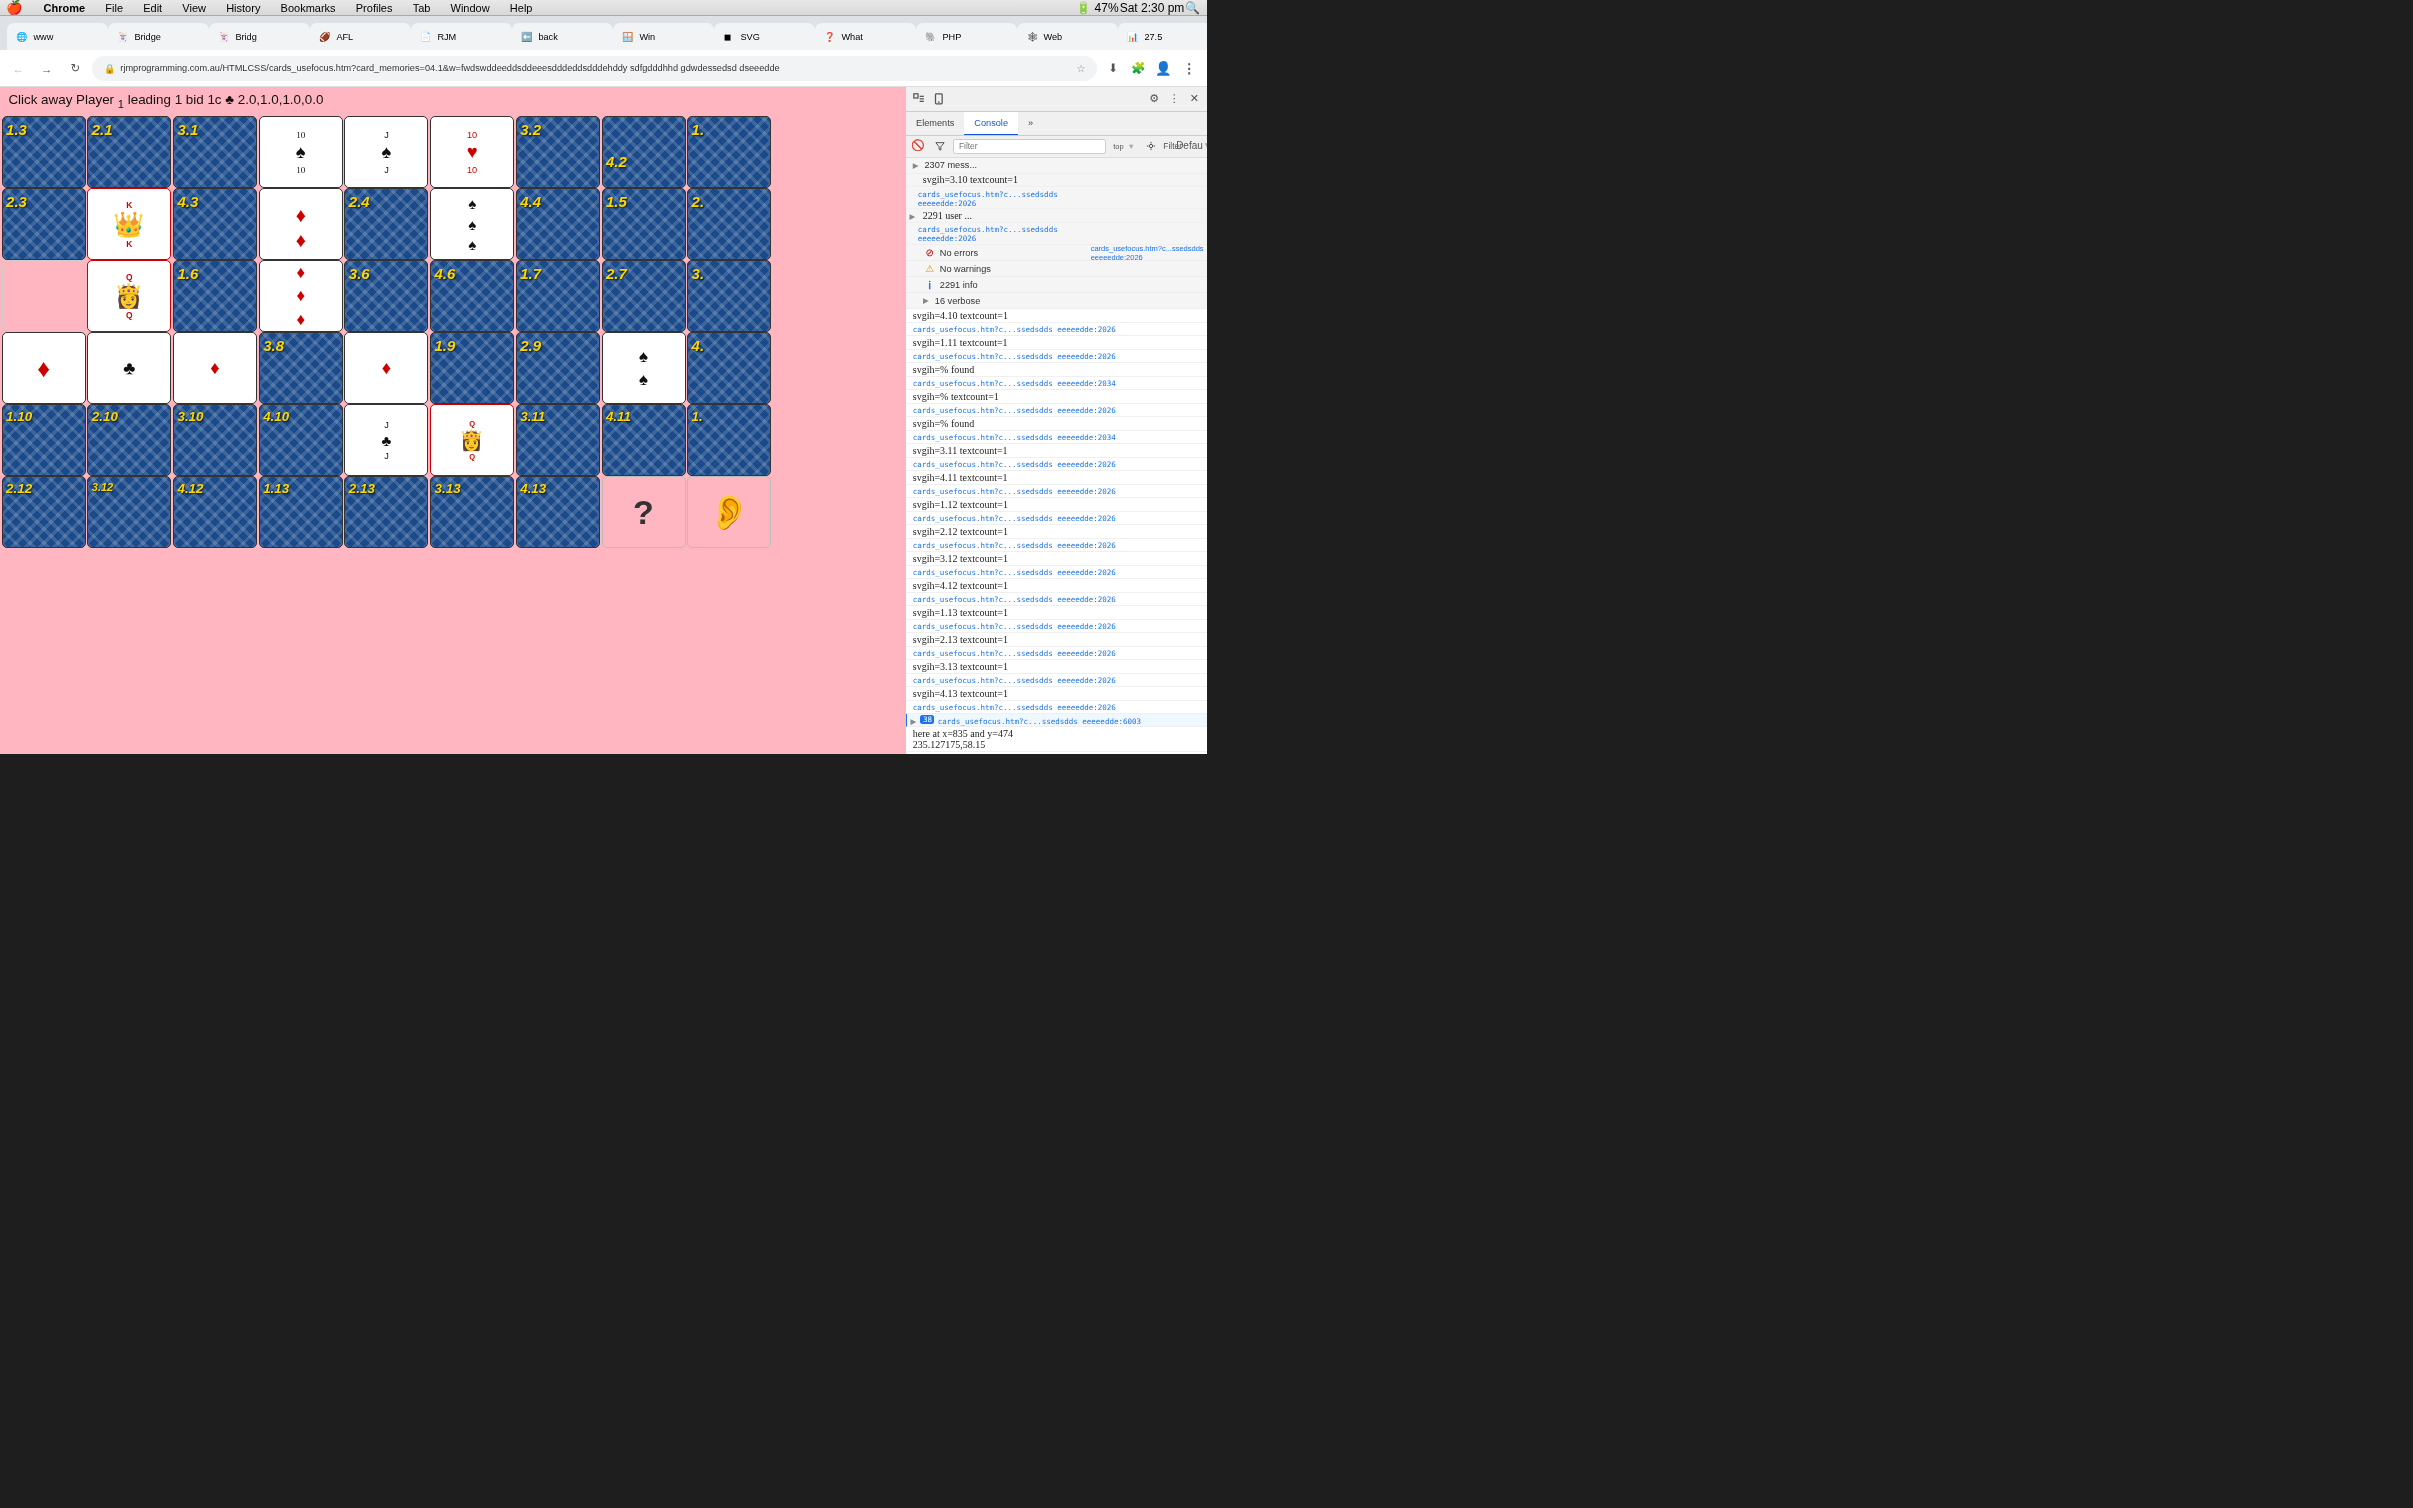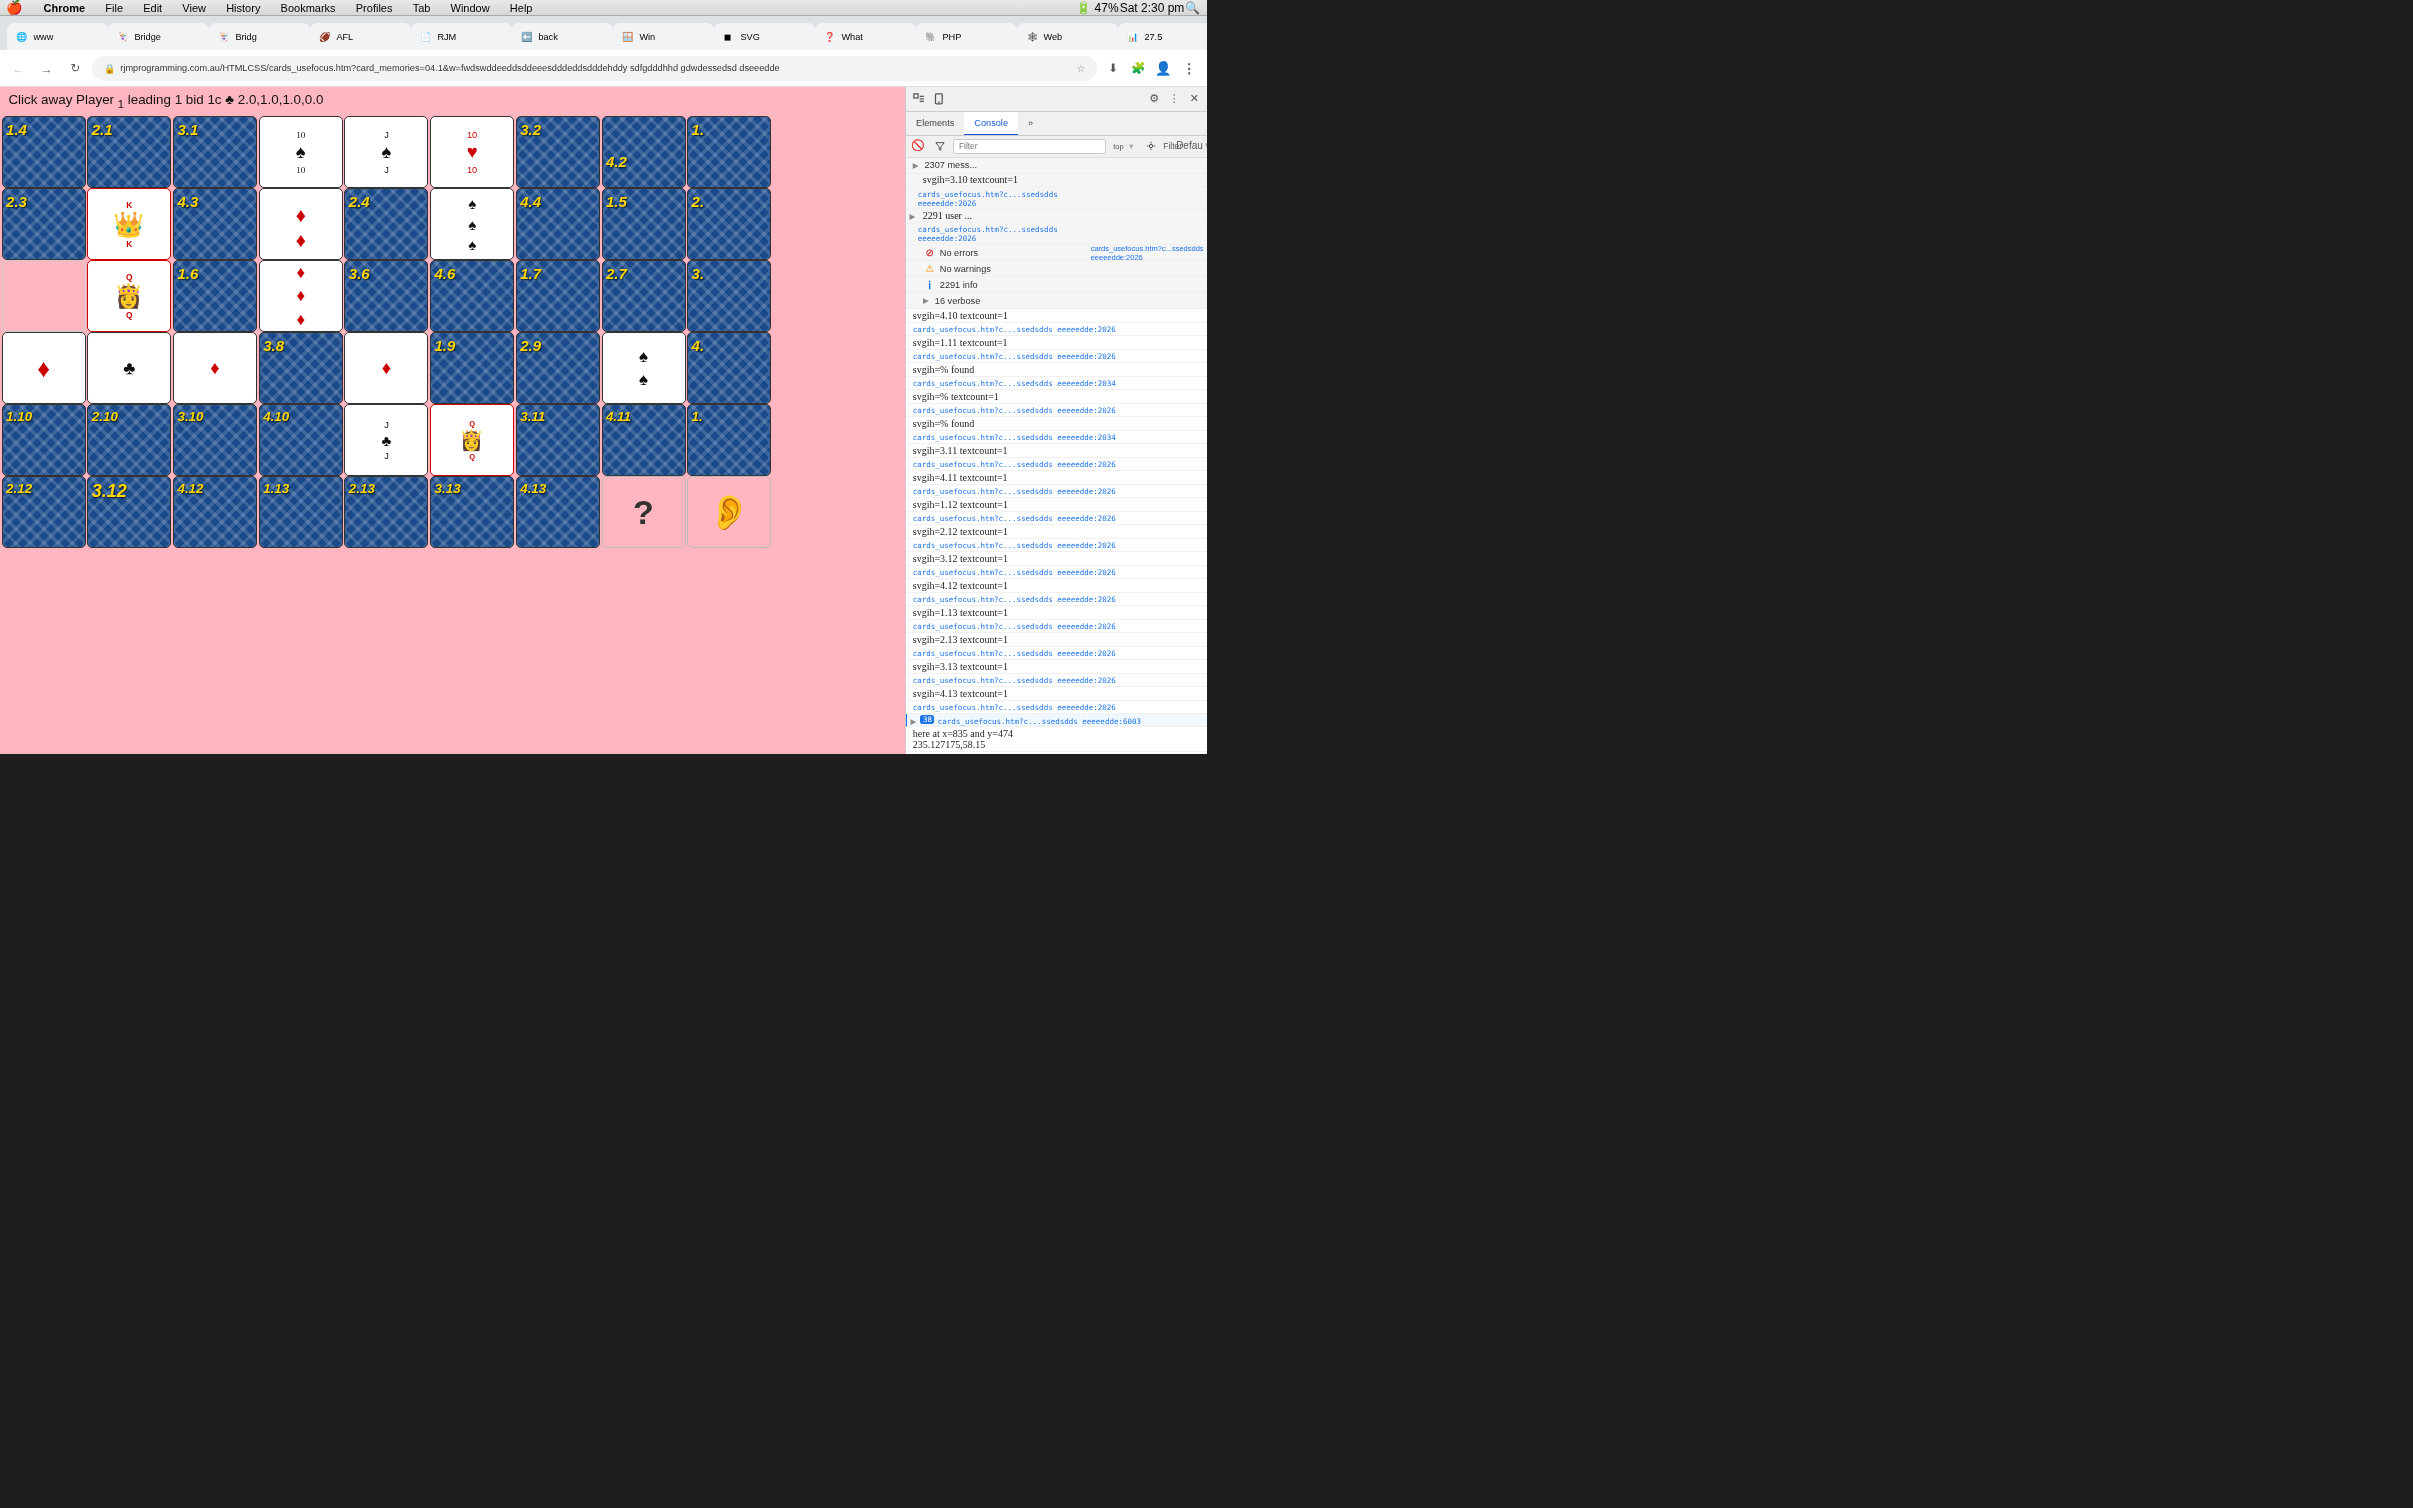--- a/index.html
+++ b/index.html
@@ -515,21 +515,21 @@
 
       <div class="page-content">
         <div class="page-header" style="font-size:13.4px; padding: 5px 8.4px;">
           Click away Player <sub>1</sub> leading 1 bid 1c ♣ 2.0,1.0,1.0,0.0
         </div>
 
         <div style="padding: 1.7px; overflow:hidden;">
 
           <div class="card-row">
             <div class="card pattern-blue">
-                <span class="card-label" style="font-size:15px; color:#ffd700; font-weight:900; font-style:italic; position:absolute; top:3.4px; left:3.4px;">1.4</span>
+                <span class="card-label" style="font-size:15px; color:#ffd700; font-weight:900; font-style:italic; position:absolute; top:3.4px; left:3.4px;">1.3</span>
               </div>
             <div class="card pattern-blue">
                 <span class="card-label" style="font-size:15px; color:#ffd700; font-weight:900; font-style:italic; position:absolute; top:3.4px; left:3.4px;">2.1</span>
               </div>
             <div class="card pattern-blue">
                 <span class="card-label" style="font-size:15px; color:#ffd700; font-weight:900; font-style:italic; position:absolute; top:3.4px; left:3.4px;">3.1</span>
               </div>
             <div class="card plain-white">
                 <div class="playing-card-suit" style="font-size:22px; display:flex; flex-direction:column; align-items:center; gap:1.7px;">
                   <span style="font-size:9.2px; color:#111; font-family:serif;">10</span>
@@ -716,21 +716,21 @@
             <div class="card pattern-blue">
                 <span class="card-label" style="font-size:13.4px; color:#ffd700; font-weight:900; font-style:italic; position:absolute; top:3.4px; left:3.4px;">1.</span>
               </div>
           </div>
 
           <div class="card-row">
             <div class="card pattern-blue">
                 <span class="card-label" style="font-size:13.4px; color:#ffd700; font-weight:900; font-style:italic; position:absolute; top:3.4px; left:3.4px;">2.12</span>
               </div>
             <div class="card pattern-blue">
-                <span class="card-label" style="font-size:18px; color:#ffd700; font-weight:900; font-style:italic; position:absolute; top:3.4px; left:3.4px;">3.12</span>
+                <span class="card-label" style="font-size:11px; color:#ffd700; font-weight:900; font-style:italic; position:absolute; top:3.4px; left:3.4px;">3.12</span>
               </div>
             <div class="card pattern-blue">
                 <span class="card-label" style="font-size:13.4px; color:#ffd700; font-weight:900; font-style:italic; position:absolute; top:3.4px; left:3.4px;">4.12</span>
               </div>
             <div class="card pattern-blue">
                 <span class="card-label" style="font-size:13.4px; color:#ffd700; font-weight:900; font-style:italic; position:absolute; top:3.4px; left:3.4px;">1.13</span>
               </div>
             <div class="card pattern-blue">
                 <span class="card-label" style="font-size:13.4px; color:#ffd700; font-weight:900; font-style:italic; position:absolute; top:3.4px; left:3.4px;">2.13</span>
               </div>

